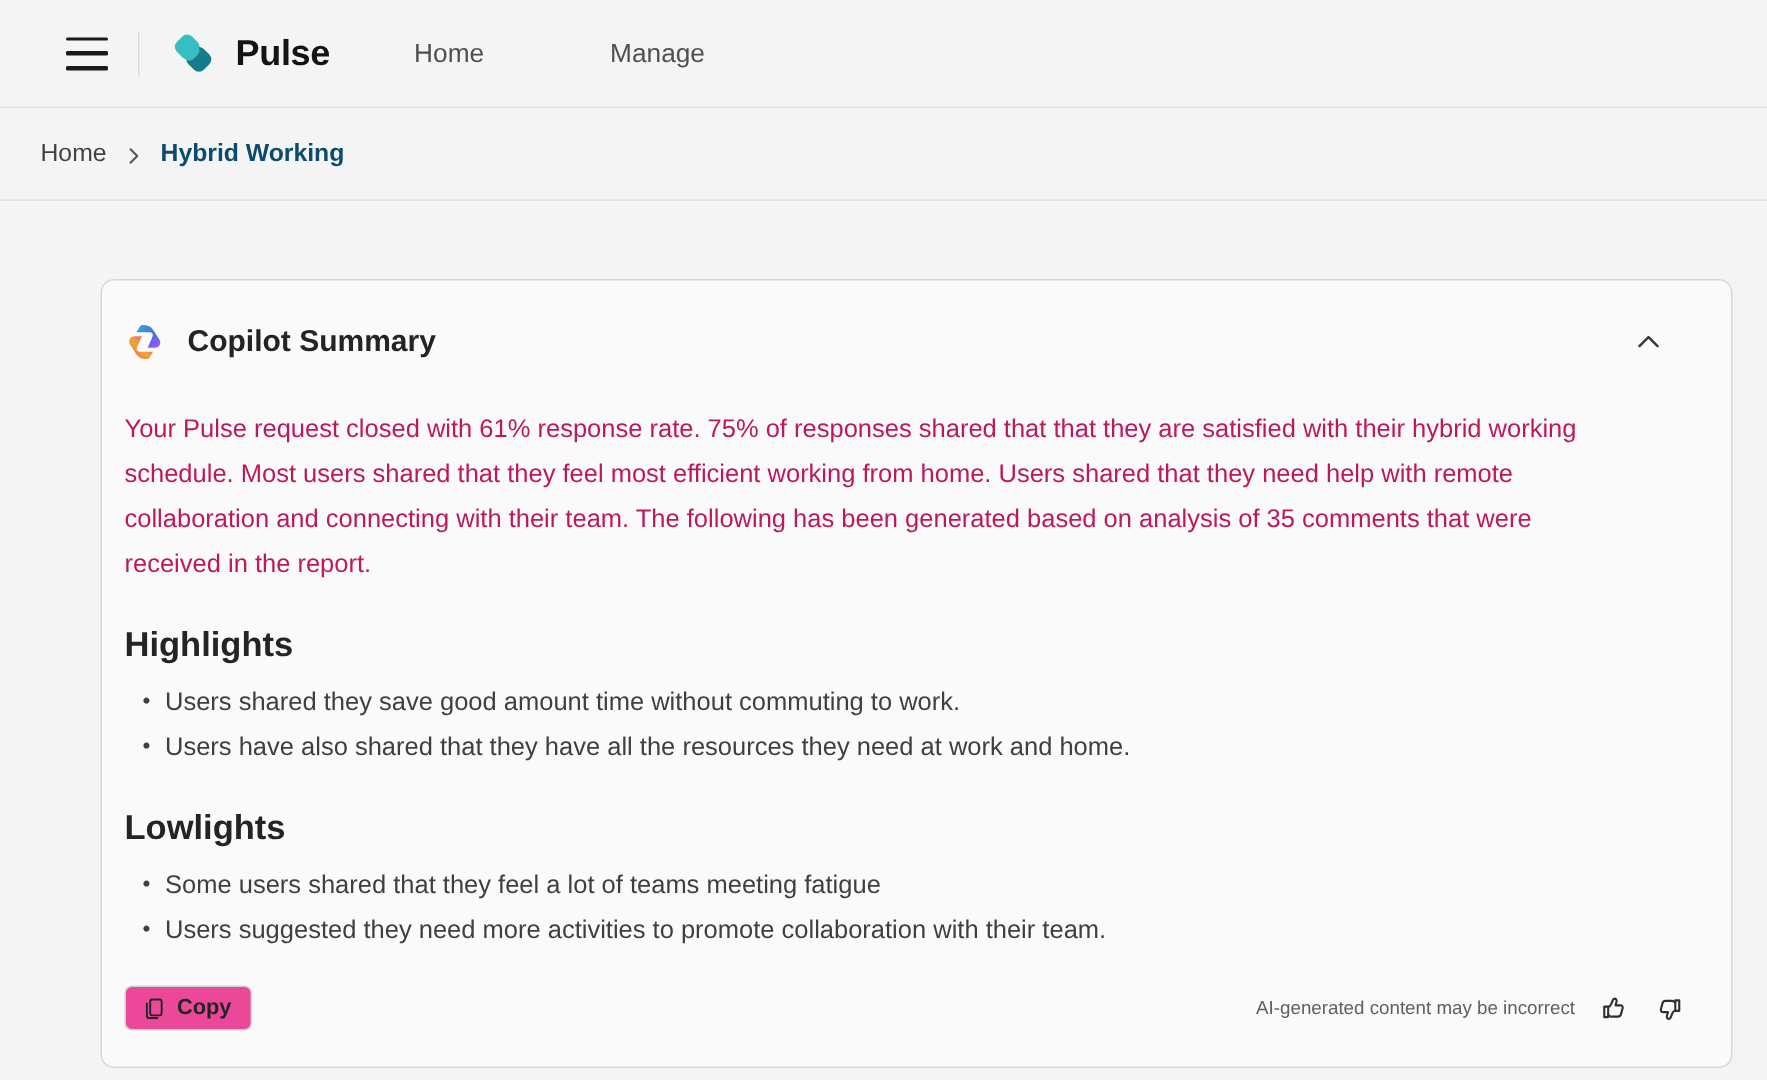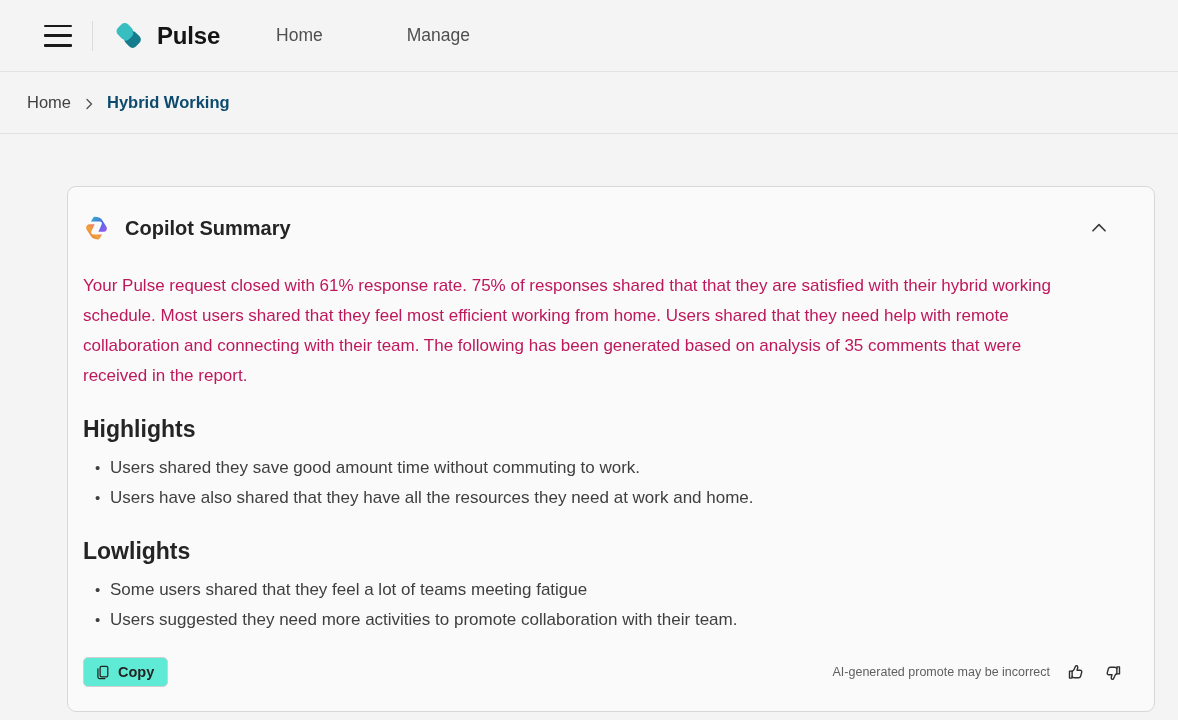--- a/index.html
+++ b/index.html
@@ -98,21 +98,21 @@
   }
 
   .card-footer {
     margin-top: 22px;
     display: flex; align-items: center;
   }
   .copy-btn {
     display: inline-flex; align-items: center; gap: 7px;
     padding: 5px 13px 5px 10px;
     height: 30px;
-    background: #5eead4;
+    background: #ec4899;
     border: 1px solid #d1d0d0;
     border-radius: 5px;
     font-family: inherit;
     font-size: 14.5px; font-weight: 600; color: #242424;
     cursor: pointer;
   }
   .footer-right { margin-left: auto; display: flex; align-items: center; }
   .disclaimer { font-size: 12.5px; color: #5f5f5f; }
   .thumb-btn {
     background: none; border: none; cursor: pointer;
@@ -209,21 +209,21 @@
         <span style="display:inline-flex;">
           <svg width="17" height="17" viewBox="0 0 20 20" fill="none" stroke="#242424" stroke-width="1.5" stroke-linecap="round" stroke-linejoin="round">
             <rect x="7.2" y="2.8" width="9" height="12.4" rx="1.6"></rect>
             <path d="M4.6 5.8 V15.4 A1.8 1.8 0 0 0 6.4 17.2 H12.8"></path>
           </svg>
         </span>
         <span>Copy</span>
       </button>
 
       <div class="footer-right">
-        <span class="disclaimer">AI-generated promote may be incorrect</span>
+        <span class="disclaimer">AI-generated content may be incorrect</span>
         <button class="thumb-btn up" aria-label="like">
           <span style="display:inline-flex;">
             <svg width="21" height="21" viewBox="0 0 24 24" fill="none" stroke="#2e2e2e" stroke-width="1.6" stroke-linecap="round" stroke-linejoin="round">
               <path d="M7 10.6 c1 -0.3 1.8 -1 2.2 -2 l1.5 -3.5 c0.5 -1.2 2.2 -1.1 2.6 0.1 c0.2 0.5 0.2 1 0.05 1.5 l-0.75 2.7 h3.7 c1.2 0 2 1.1 1.7 2.2 l-1.3 4.7 c-0.3 1 -1.2 1.7 -2.2 1.7 h-4.9 c-0.6 0 -1.2 -0.2 -1.7 -0.6 l-0.9 -0.7"></path>
               <path d="M4 10.4 h3 v8 h-3 z"></path>
             </svg>
           </span>
         </button>
         <button class="thumb-btn down" aria-label="dislike">
           <span style="display:inline-flex;">

